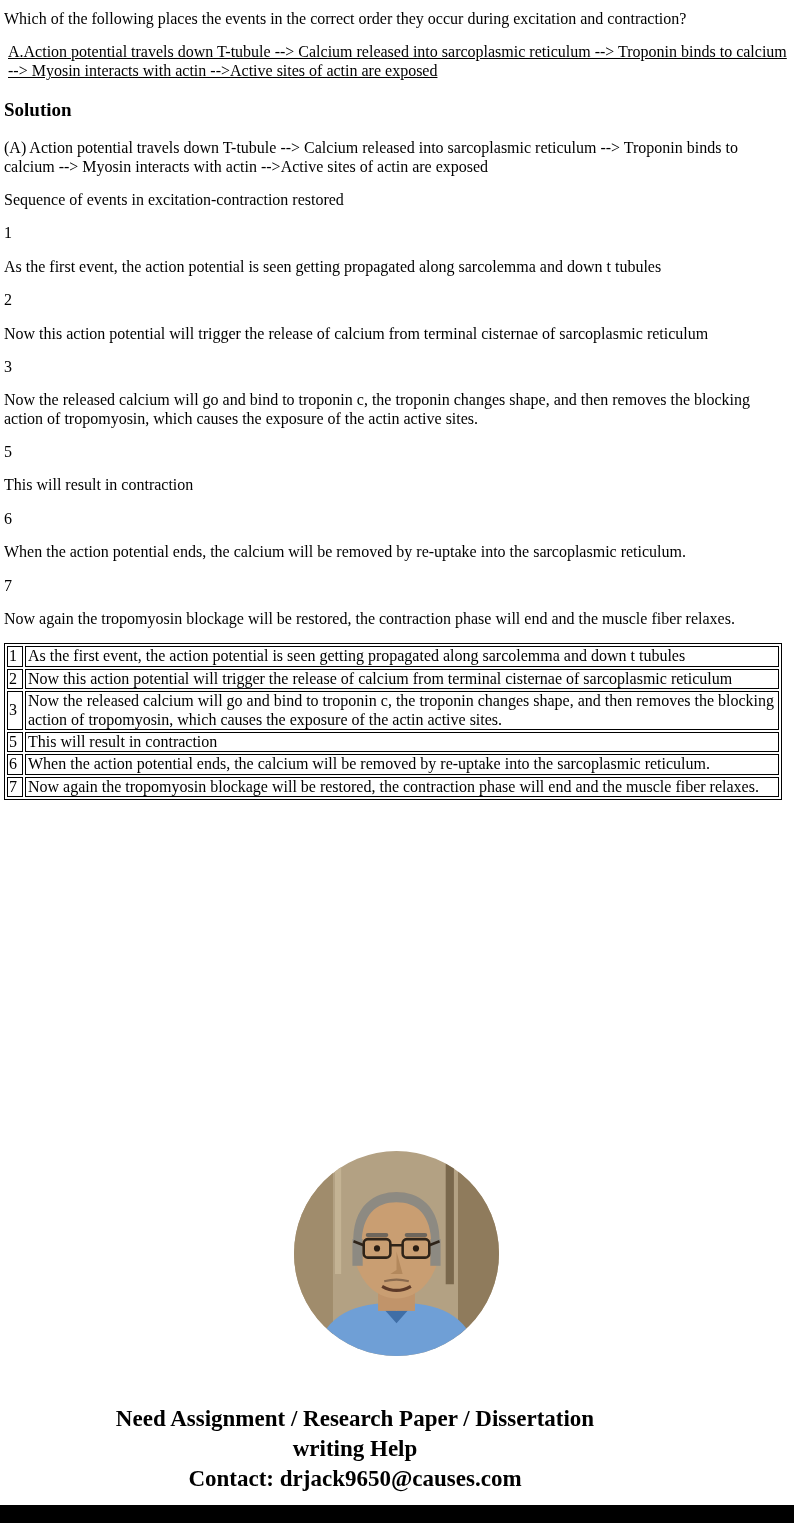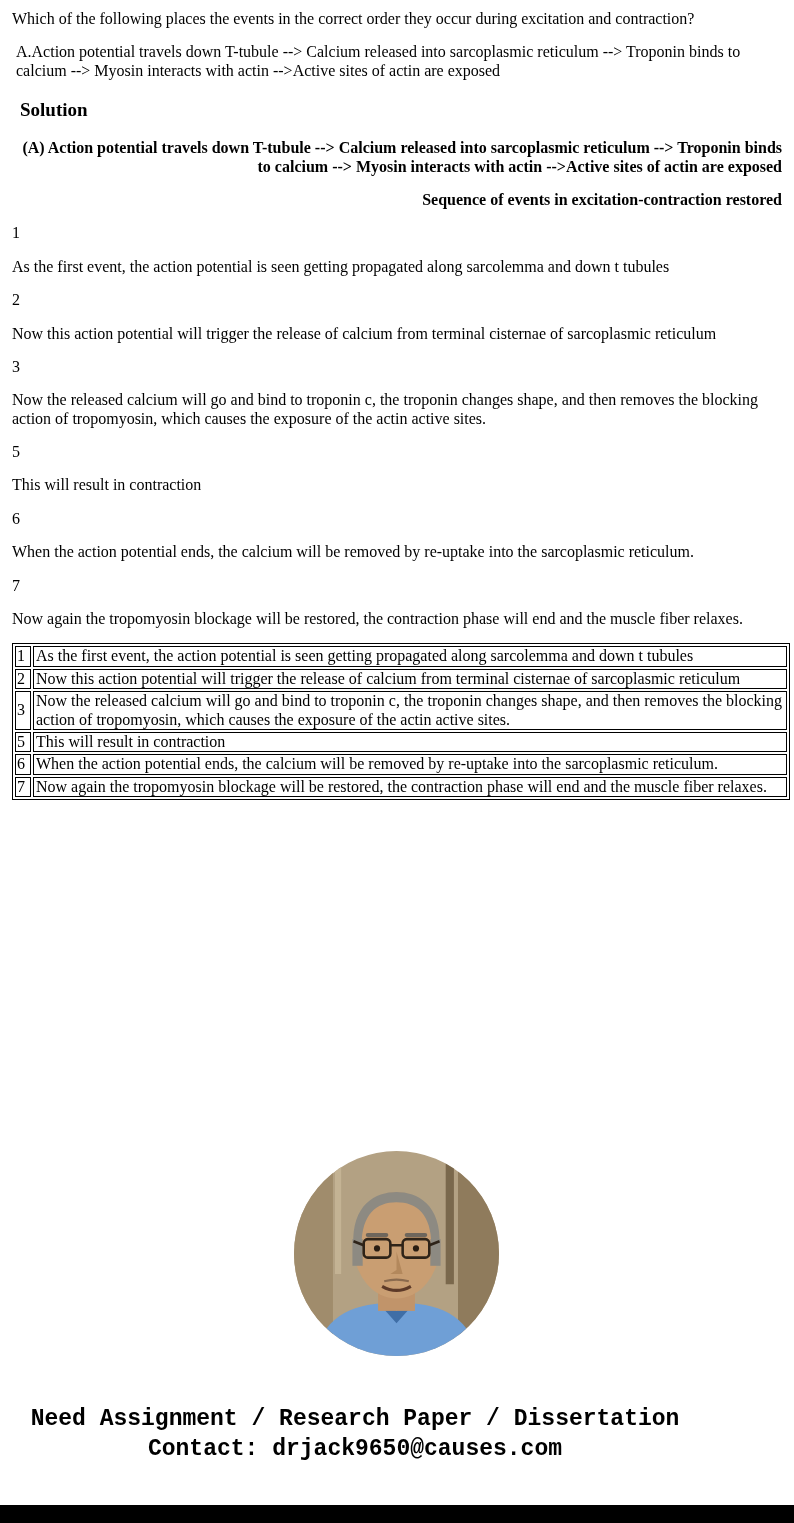--- a/index.html
+++ b/index.html
@@ -7,32 +7,32 @@
     width: 794px;
     height: 1523px;
     position: relative;
     background: #ffffff;
     color: #000000;
     font-family: "Liberation Serif", serif;
     font-size: 16px;
     overflow: hidden;
   }
   .doc {
-    padding: 0 12px;
+    padding: 0 4px;
   }
   .doc p { margin: 15px 0; line-height: 1.15; }
   p.question { margin-top: 10px; }
-  p.option { padding-left: 4px; }
+  p.option { padding-left: 4px; text-decoration: underline; }
   h3.solution-heading {
     font-family: "Liberation Serif", serif;
     font-size: 19px;
     font-weight: bold;
-    margin: 19px 0 18px 8px;
+    margin: 19px 0 18px 0;
   }
-  .bold { font-weight: bold; text-align: right; }
+  .bold { font-weight: normal; }
   .step-num { }
   .step-text { }
   table.summary {
     border-collapse: separate;
     border-spacing: 2px;
     border: 1px solid #000;
     width: 778px;
     margin-top: 15px;
     font-size: 16px;
   }
@@ -54,21 +54,21 @@
     height: 205px;
     border-radius: 50%;
     overflow: hidden;
   }
   .footer {
     position: absolute;
     top: 1404px;
     left: 0;
     width: 710px;
     text-align: center;
-    font-family: Liberation Mono, monospace;
+    font-family: Liberation Serif, serif;
     font-weight: bold;
     font-size: 23px;
     line-height: 30px;
     color: #000000;
   }
   .bottom-bar {
     position: absolute;
     left: 0;
     bottom: 0;
     width: 794px;
@@ -176,16 +176,17 @@
 
     <path d="M100,98 L100,116 L94,120 L106,120 Z" fill="#b3885c"></path>
 
     <path d="M86,132 Q100,140 114,132" fill="none" stroke="#5d3a28" stroke-width="3"></path>
     <path d="M88,127 Q100,124 112,127" fill="none" stroke="#8a6a4e" stroke-width="2"></path>
   </svg>
 </div>
 
 <div class="footer">
   <div>Need Assignment / Research Paper / Dissertation</div>
+  <div>writing Help</div>
   <div>Contact: drjack9650@causes.com</div>
 </div>
 
 <div class="bottom-bar"></div>
 
 </body></html>

